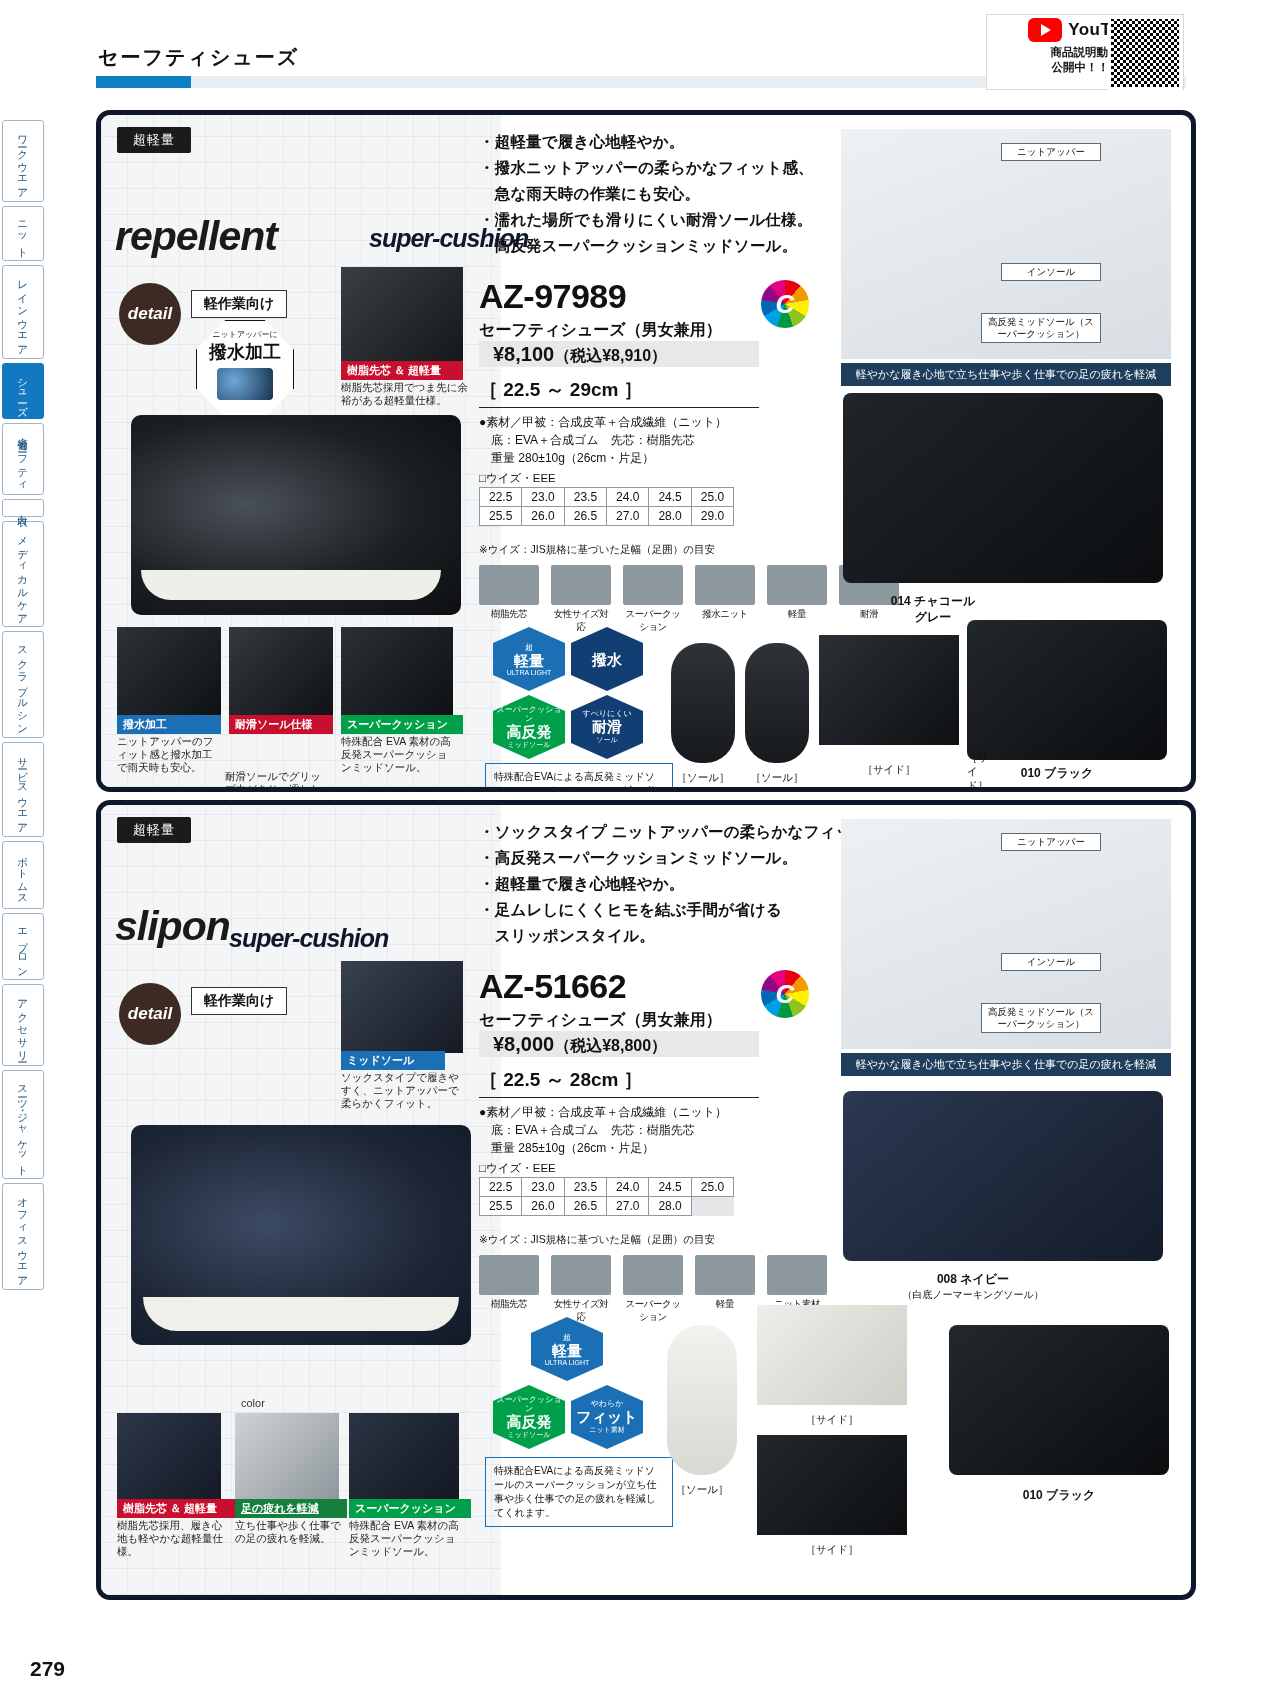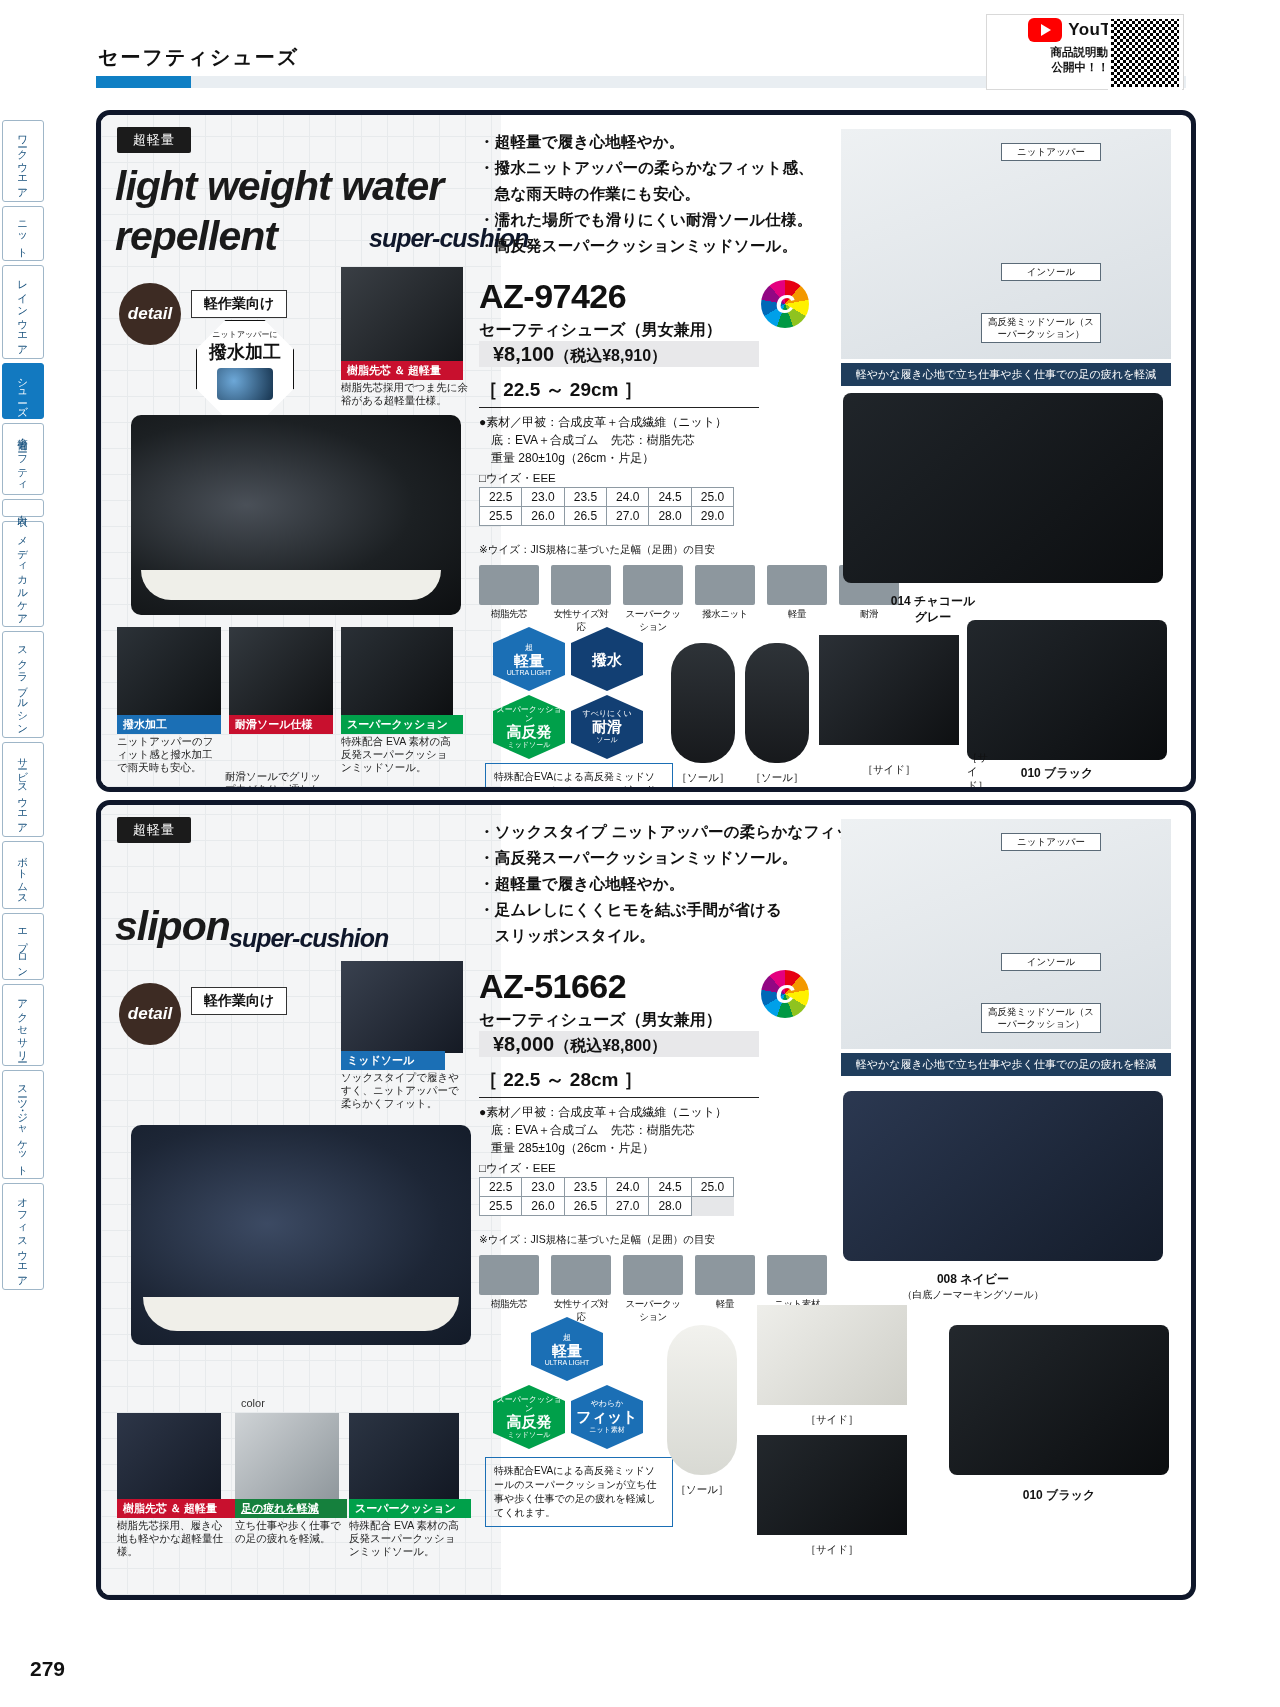--- a/index.html
+++ b/index.html
@@ -180,21 +180,20 @@
       </div>
     <div class="sidetab">
         <span>オフィスウエア</span>
       </div>
   </div>
 
   <div class="block" id="block1">
     <div class="leftpane"></div>
 
     <div class="badge-ul">超軽量</div>
-    <div class="title-en" style="left:14px;top:52px;font-size:41px;">light weight water</div>
     <div class="title-en" style="left:14px;top:102px;font-size:41px;">repellent</div>
     <div class="title-en title-sub" style="left:268px;top:112px;font-size:25px;">super-cushion</div>
 
     <div class="detail-circle" style="left:18px;top:168px;">detail</div>
     <div class="lightwork" style="left:90px;top:175px;">軽作業向け</div>
 
     <div style="position:absolute;left:95px;top:205px;width:96px;height:96px;background:#fff;border:1px solid #111;clip-path:polygon(30% 0,70% 0,100% 30%,100% 70%,70% 100%,30% 100%,0 70%,0 30%);">
       <div style="font-size:8px;text-align:center;margin-top:8px;">ニットアッパーに</div>
       <div style="font-size:18px;font-weight:bold;text-align:center;">撥水加工</div>
       <div style="margin:4px auto 0;width:56px;height:32px;border-radius:4px;background:radial-gradient(circle at 30% 40%,#6da8d8,#16334e);"></div>
@@ -225,21 +224,21 @@
     <div class="cap" style="left:240px;top:620px;width:112px;">特殊配合 EVA 素材の高反発スーパークッションミッドソール。</div>
 
     <div class="bullets" style="left:378px;top:14px;">
       <div>・超軽量で履き心地軽やか。</div>
       <div>・撥水ニットアッパーの柔らかなフィット感、</div>
       <div>　急な雨天時の作業にも安心。</div>
       <div>・濡れた場所でも滑りにくい耐滑ソール仕様。</div>
       <div>・高反発スーパークッションミッドソール。</div>
     </div>
 
-    <div class="model" style="left:378px;top:162px;">AZ-97426</div>
+    <div class="model" style="left:378px;top:162px;">AZ-97989</div>
     <div class="cmark" style="left:660px;top:165px;">C</div>
 
     <div class="pname" style="left:378px;top:205px;">セーフティシューズ（男女兼用）</div>
     <div style="position:absolute;left:378px;top:226px;width:280px;height:26px;background:#e8e8ea;"></div>
     <div class="price" style="left:392px;top:228px;"><span>¥8,100</span><small>（税込¥8,910）</small></div>
     <div class="sizerange" style="left:378px;top:262px;">［ 22.5 ～ 29cm ］</div>
     <div class="hr" style="left:378px;top:292px;width:280px;"></div>
 
     <div class="spec" style="left:378px;top:298px;width:290px;">
       <div>●素材／甲被：合成皮革＋合成繊維（ニット）</div>

